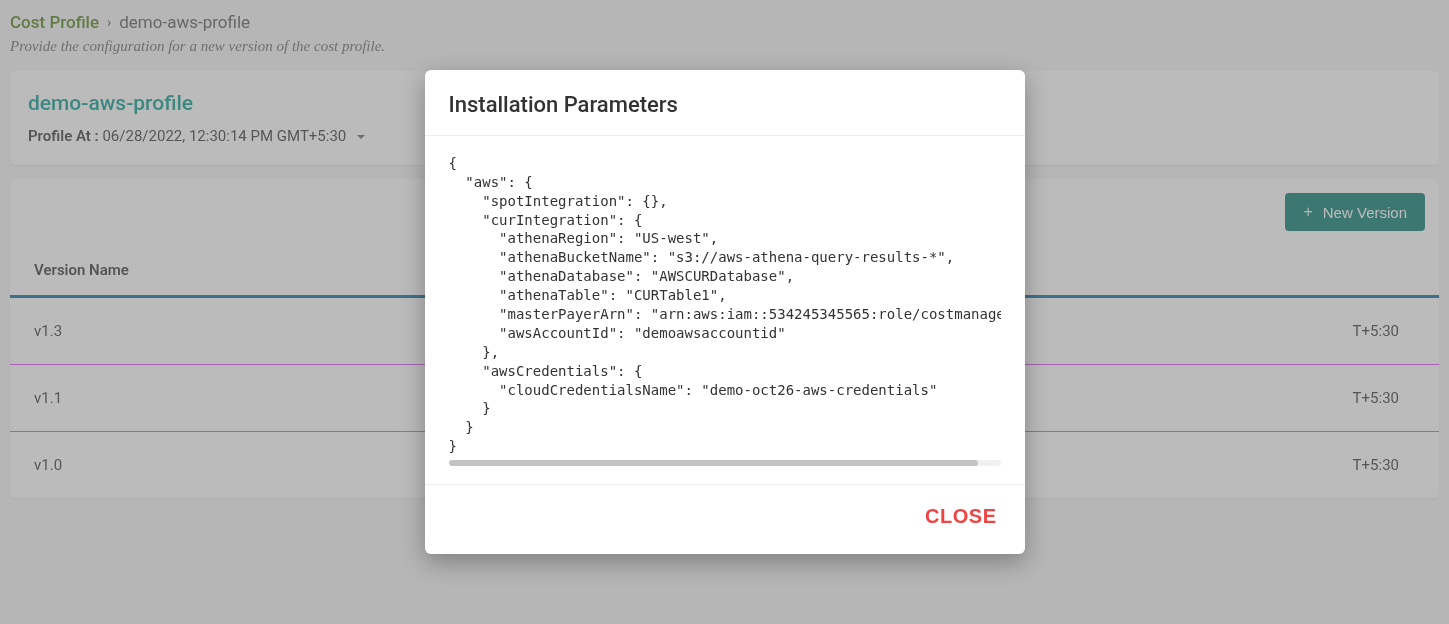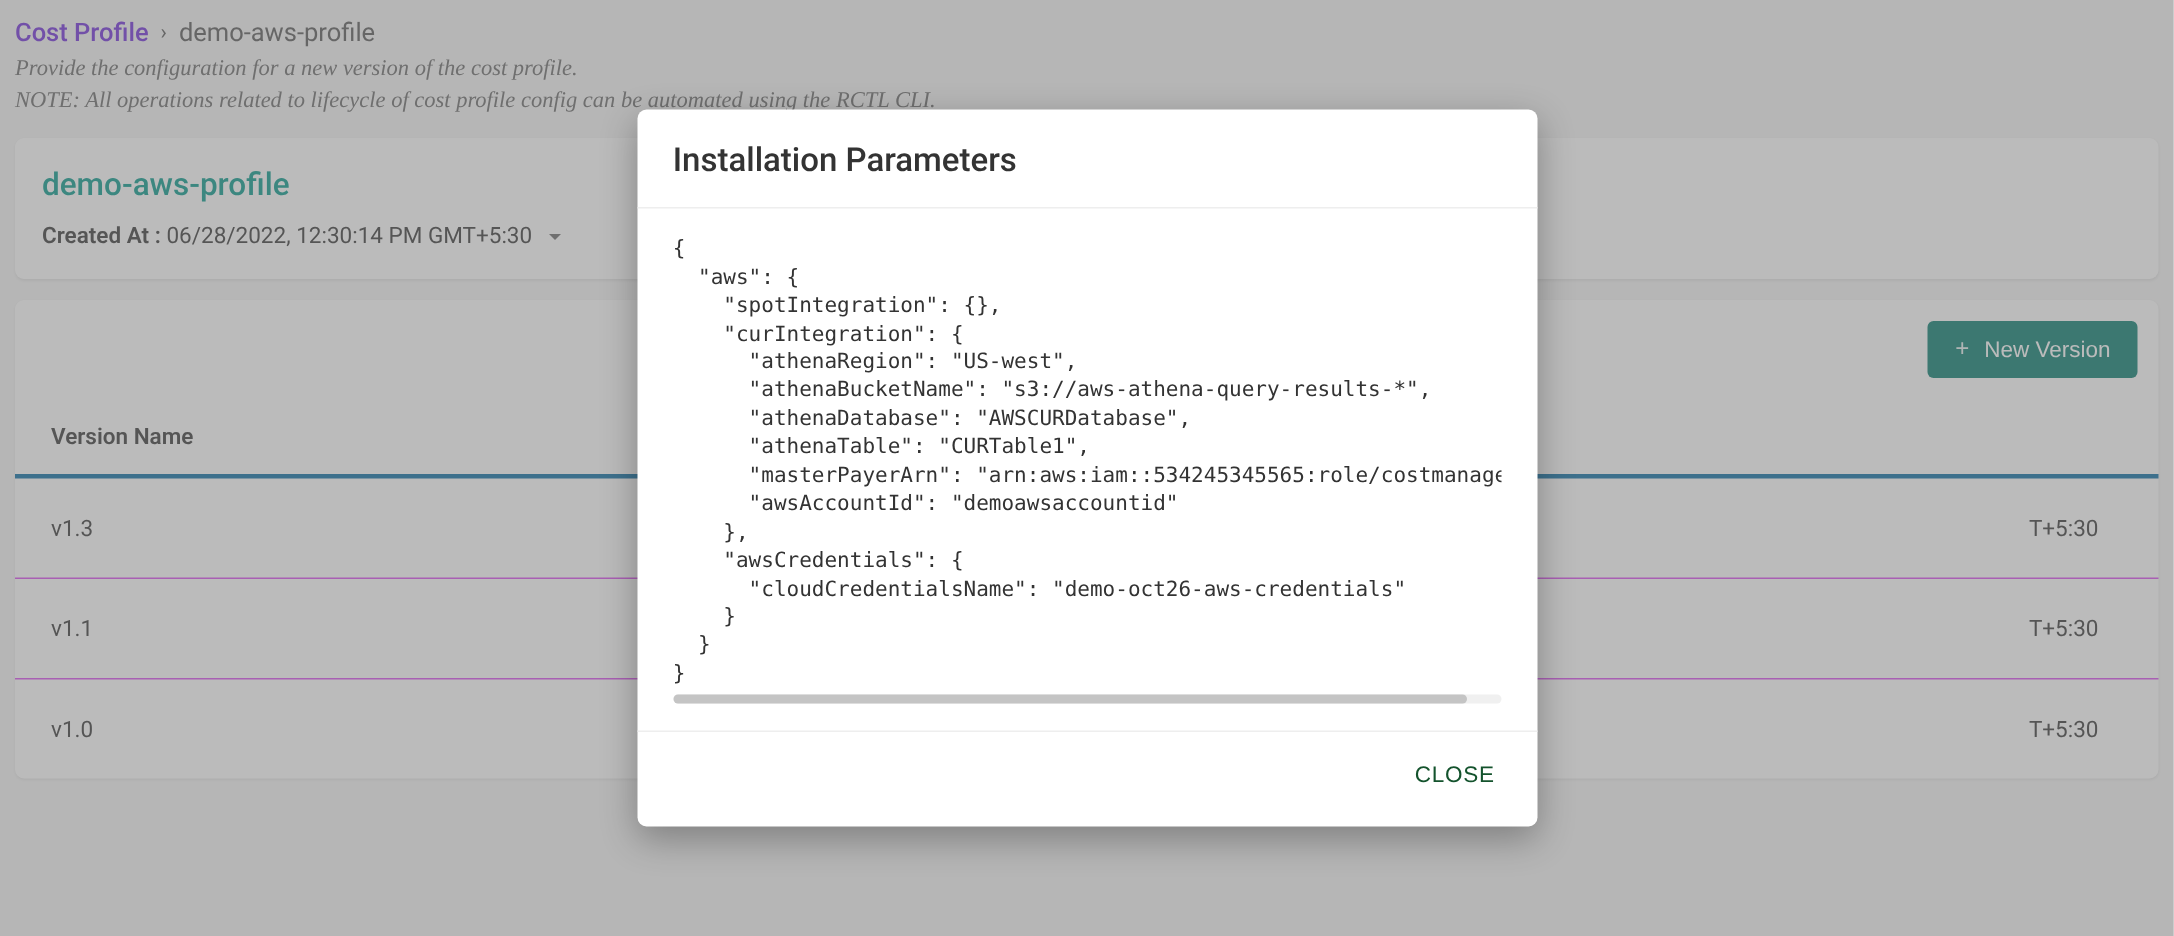--- a/index.html
+++ b/index.html
@@ -19,21 +19,21 @@
       padding: 12px 10px;
     }
     .breadcrumb {
       display: flex;
       align-items: center;
       gap: 8px;
       font-size: 17px;
       margin-bottom: 4px;
     }
     .breadcrumb-link {
-      color: #6d28d9;
+      color: #4d7c0f;
       font-weight: 500;
       text-decoration: none;
       cursor: pointer;
     }
     .breadcrumb-sep {
       color: #555;
       font-size: 14px;
     }
     .breadcrumb-current {
       color: #555;
@@ -182,23 +182,23 @@
     }
     .modal-footer {
       display: flex;
       justify-content: flex-end;
       padding: 12px 18px 18px;
       border-top: 1px solid #eee;
     }
     .close-btn {
       background: none;
       border: none;
-      color: #14532d;
-      font-size: 15px;
-      font-weight: 400;
+      color: #ef4444;
+      font-size: 20px;
+      font-weight: 700;
       letter-spacing: 0.5px;
       cursor: pointer;
       padding: 8px 10px;
     }
     .dropdown-icon svg {
       width: 10px;
       height: 10px;
       fill: #666;
       vertical-align: middle;
     }
@@ -207,27 +207,26 @@
 <body>
 
 <div class="page-content">
   <div class="breadcrumb">
     <a class="breadcrumb-link">Cost Profile</a>
     <span class="breadcrumb-sep">›</span>
     <span class="breadcrumb-current">demo-aws-profile</span>
   </div>
   <div class="subtitle">
     <div>Provide the configuration for a new version of the cost profile.</div>
-    <div>NOTE: All operations related to lifecycle of cost profile config can be automated using the RCTL CLI.</div>
   </div>
 
   <div class="card">
     <div class="profile-name">demo-aws-profile</div>
     <div class="created-at-row">
-      <span class="created-at-label">Created At :</span>
+      <span class="created-at-label">Profile At :</span>
       <span>06/28/2022, 12:30:14 PM GMT+5:30</span>
       <span class="dropdown-icon">
         <svg viewBox="0 0 10 10">
             <path d="M1 3 L5 7 L9 3 Z"></path>
           </svg>
       </span>
     </div>
   </div>
 
   <div class="table-card">

